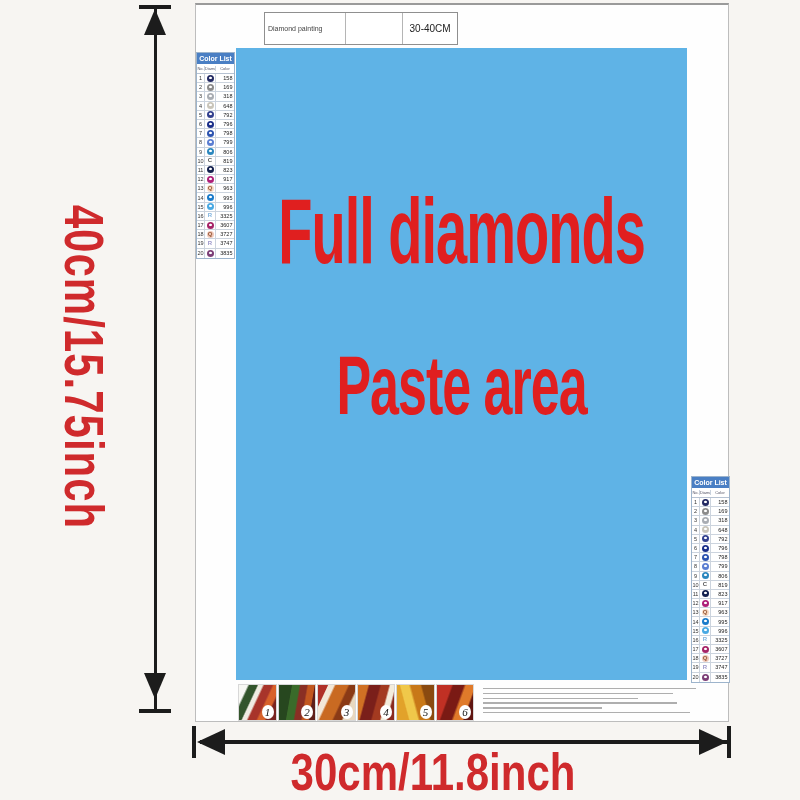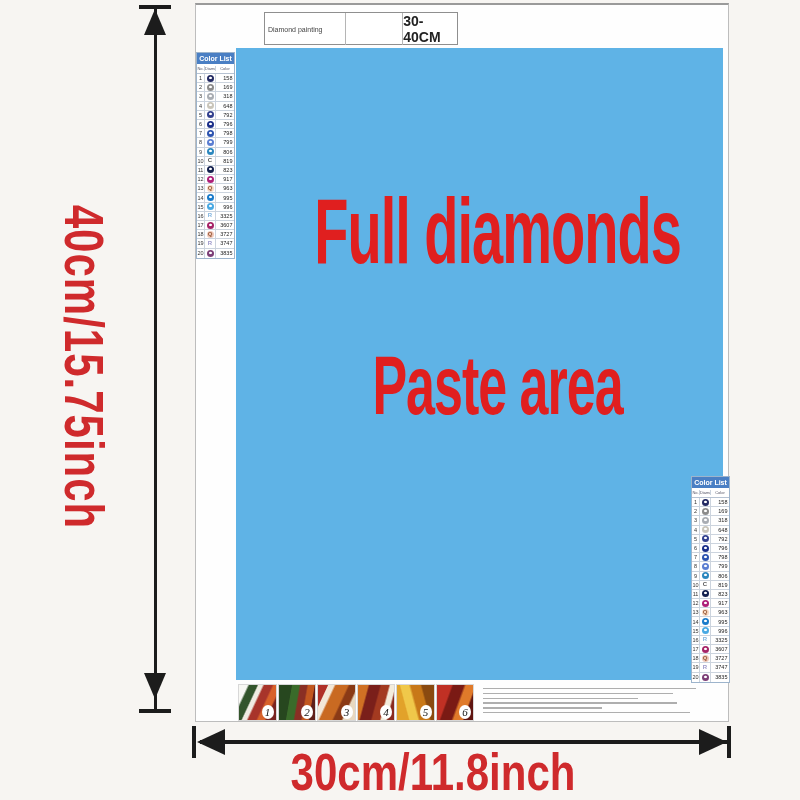--- a/index.html
+++ b/index.html
@@ -15,21 +15,21 @@
               border:1px solid #8f8f8f;box-sizing:border-box;display:flex;flex-direction:column;}
   .it-head{display:flex;height:19px;border-bottom:1px solid #8f8f8f;align-items:center;}
   .it-body{display:flex;flex:1;align-items:center;}
   .it-c1{width:42%;box-sizing:border-box;border-right:1px solid #b5b5b5;height:100%;display:flex;align-items:center;}
   .it-c2{width:30%;box-sizing:border-box;border-right:1px solid #b5b5b5;height:100%;display:flex;align-items:center;justify-content:center;}
   .it-c3{width:28%;height:100%;display:flex;align-items:center;justify-content:center;}
   .it-head .it-c1{padding-left:4px;font-family:"Liberation Serif",serif;font-size:16px;font-weight:bold;}
   .it-head .it-c2{font-family:"Liberation Serif",serif;font-size:15px;font-weight:bold;}
   .it-head .it-c3{font-size:15px;font-weight:bold;}
   .it-body .it-c1{padding-left:3px;font-size:7px;color:#444;}
-  .it-body .it-c3{font-size:14px;color:#222;font-weight:bold;}
+  .it-body .it-c3{font-size:10px;color:#222;}
 
   
   .paste-area{position:absolute;left:40px;top:43px;width:451px;height:632px;text-align:center;}
   .pa-line1{margin-top:150px;font-size:56px;font-weight:bold;letter-spacing:-1px;
             transform:scaleY(1.65);transform-origin:center;}
   .pa-line2{margin-top:92px;font-size:52px;font-weight:bold;letter-spacing:-1px;
             transform:scaleY(1.6);transform-origin:center;}
 
   
   .color-table{position:absolute;width:39px;background:#fff;border:1px solid #9db4cc;box-sizing:border-box;}
@@ -103,21 +103,21 @@
   <div class="sheet">
 
     <div class="item-table">
       <div class="it-body">
         <span class="it-c1">Diamond painting</span>
         <span class="it-c2"></span>
         <span class="it-c3">30-40CM</span>
       </div>
     </div>
 
-    <div class="paste-area" style="background: rgb(95, 179, 230); color: rgb(224, 31, 31); padding-left: 36px;">
+    <div class="paste-area" style="background: rgb(95, 179, 230); color: rgb(224, 31, 31);">
       <div class="pa-line1">Full diamonds</div>
       <div class="pa-line2">Paste area</div>
     </div>
 
     <div class="color-table left">
       <div class="ct-title" style="background: rgb(74, 127, 196);">Color List</div>
       <div class="ct-cols">
         <span class="c1">No.</span>
         <span class="c2">Diamond</span>
         <span class="c3">Color</span>

